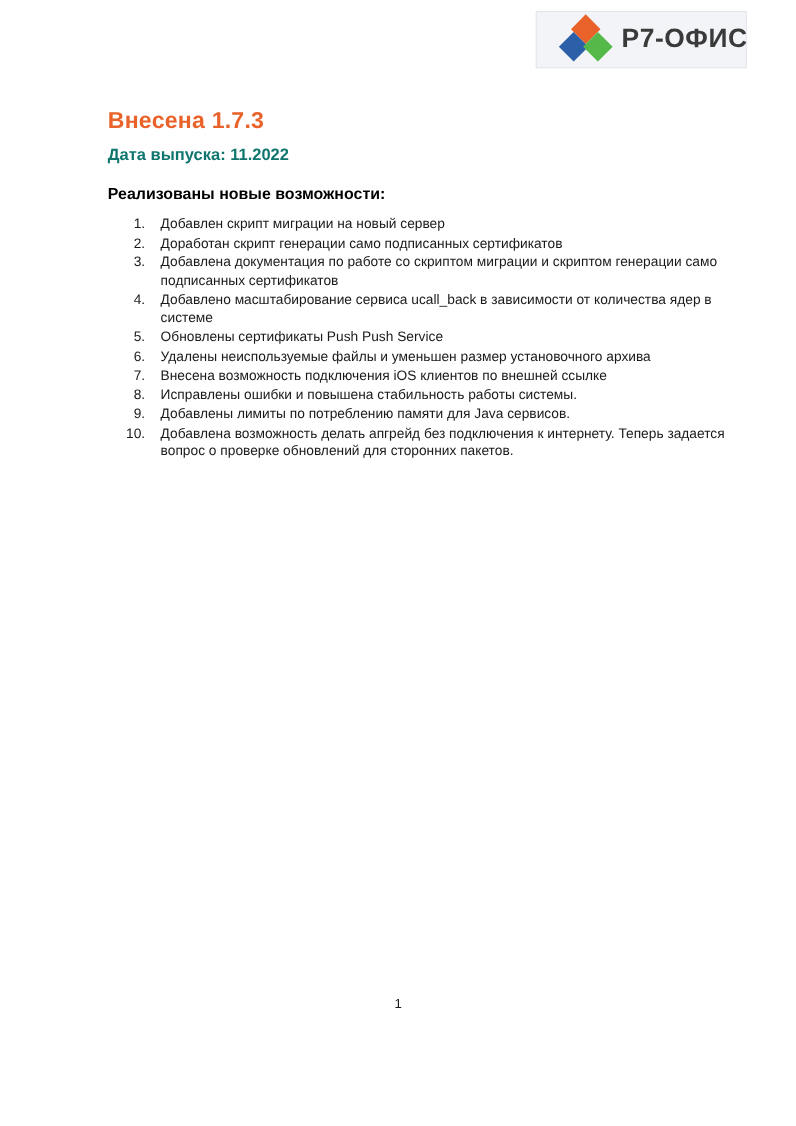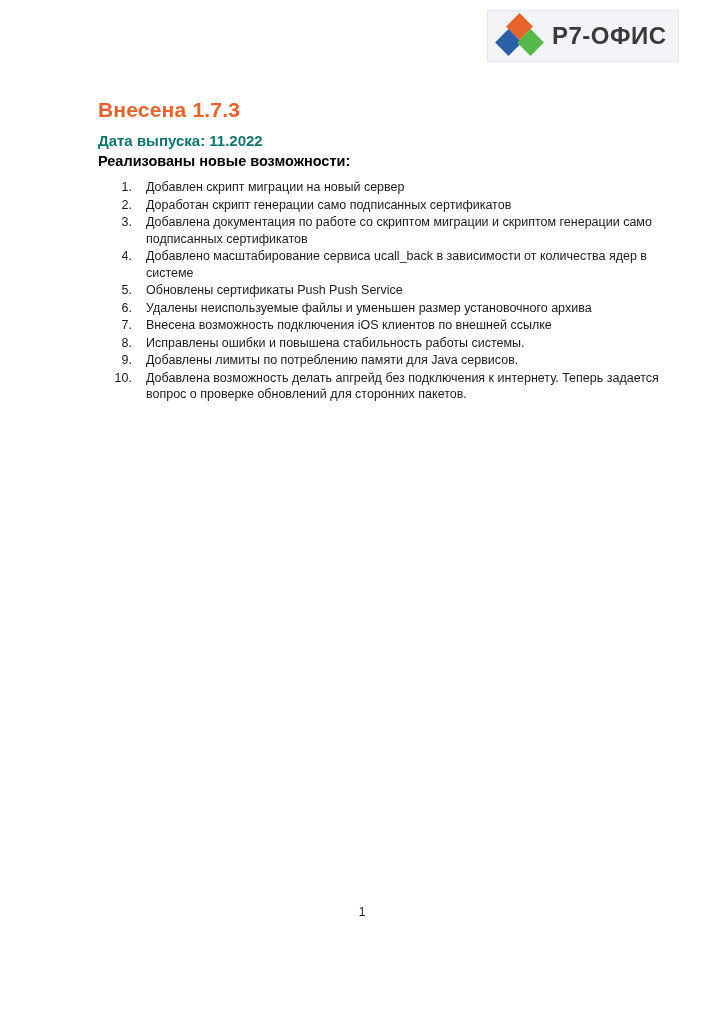--- a/index.html
+++ b/index.html
@@ -27,21 +27,21 @@
     position: absolute;
     top: 10px;
     left: 487px;
     width: 192px;
     height: 52px;
     background: #f2f4f7;
     border: 1px solid #e3e6ea;
     box-sizing: border-box;
     display: flex;
     align-items: center;
-    padding-left: 10px;
+    padding-left: 23px;
   }
   .logo-mark {
     position: relative;
     width: 46px;
     height: 40px;
     flex: 0 0 46px;
   }
   .logo-mark .d {
     position: absolute;
     width: 19px;
@@ -76,21 +76,21 @@
     color: #e8622a;
     letter-spacing: 0.2px;
   }
   h2.release-date {
     margin: 10px 0 0 0;
     font-size: 15px;
     font-weight: bold;
     color: #0f766e;
   }
   h3.section-title {
-    margin: 4px 0 0 0;
+    margin: 20px 0 0 0;
     font-size: 14.5px;
     font-weight: bold;
     color: #000;
   }
 
   
   ol.features {
     margin: 10px 0 0 0;
     padding: 0;
     list-style: none;

